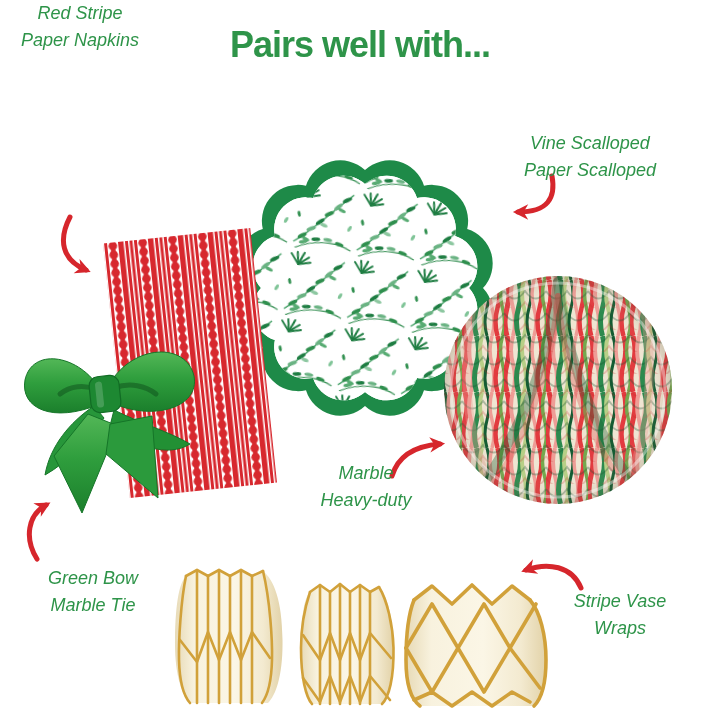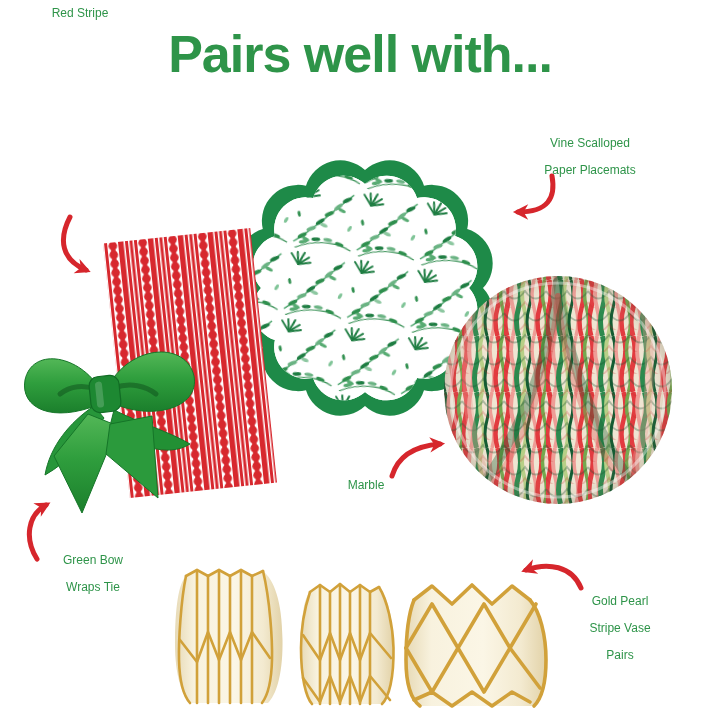--- a/index.html
+++ b/index.html
@@ -1,26 +1,26 @@
 <!DOCTYPE html>
 <html style="--text-green: #2E9449; --arrow-red: #D6262C; --napkin-red: #D7282E; --placemat-green: #1E8A48; --vine-green: #2F8F4E; --bow-green: #2F9E3E; --marble-red: #E23B3F; --marble-pink: #EE9D96; --marble-green: #2C8A4E; --gold: #D1A13A; --cream: #F8F2DD;"><head>
 <meta charset="utf-8">
 <style>
   html,body{margin:0;padding:0;background:#fff;}
   .stage{position:relative;width:720px;height:720px;background:#fff;overflow:hidden;
          font-family:"Liberation Sans",sans-serif;}
   .title{position:absolute;left:0;right:0;top:24px;text-align:center;
-         font-size:52px;font-weight:700;letter-spacing:-1px;
+         font-size:36px;font-weight:700;letter-spacing:-1px;
          color:var(--text-green,#2E9449);}
-  .label{position:absolute;text-align:center;font-size:12px;line-height:27px;
-         color:var(--text-green,#2E9449);}
+  .label{position:absolute;text-align:center;font-size:18px;line-height:27px;
+         color:var(--text-green,#2E9449);font-style:italic;}
   .label-napkins{left:0;top:133;width:160px;}
   .label-placemats{left:494px;top:130px;width:192px;}
-  .label-plates{left:286px;top:472px;width:160px;}
-  .label-bow{left:13px;top:547px;width:160px;}
+  .label-plates{left:286px;top:460px;width:160px;}
+  .label-bow{left:13px;top:565px;width:160px;}
   .label-vases{left:540px;top:588px;width:160px;}
   #collage{position:absolute;left:0;top:0;}
   .arrow{stroke:var(--arrow-red,#D6262C);stroke-width:5;fill:none;stroke-linecap:round;}
   .arrow-head{fill:var(--arrow-red,#D6262C);}
   .napkin-red{fill:var(--napkin-red,#D7282E);}
   .pm-green{fill:var(--placemat-green,#1E8A48);}
   .gold{stroke:var(--gold,#D1A13A);fill:none;stroke-linejoin:round;stroke-linecap:round;}
 </style>
 </head>
 <body>
@@ -205,35 +205,36 @@
       <path class="arrow" d="M 70 217 C 58 240, 62 260, 86 270" marker-end="url(#ah)"></path>
       <path class="arrow" d="M 552 176 C 556 198, 548 212, 518 212" marker-end="url(#ah)"></path>
       <path class="arrow" d="M 392 476 C 398 456, 414 446, 440 444" marker-end="url(#ah)"></path>
       <path class="arrow" d="M 37 559 C 24 538, 28 515, 46 505" marker-end="url(#ah)"></path>
       <path class="arrow" d="M 581 588 C 572 566, 548 562, 526 570" marker-end="url(#ah)"></path>
     </g>
   </svg>
 
   <div class="label label-napkins">
     <div>Red Stripe</div>
+    <div>Paper Napkins</div>
   </div>
 
   <div class="label label-placemats">
     <div>Vine Scalloped</div>
-    <div>Paper Placemats</div>
+    <div>Paper Scalloped</div>
   </div>
 
   <div class="label label-plates">
     <div>Marble</div>
+    <div>Heavy-duty</div>
   </div>
 
   <div class="label label-bow">
     <div>Green Bow</div>
-    <div>Wraps Tie</div>
+    <div>Marble Tie</div>
   </div>
 
   <div class="label label-vases">
-    <div>Gold Pearl</div>
     <div>Stripe Vase</div>
-    <div>Pairs</div>
+    <div>Wraps</div>
   </div>
 
 </div>
 
 </body></html>

